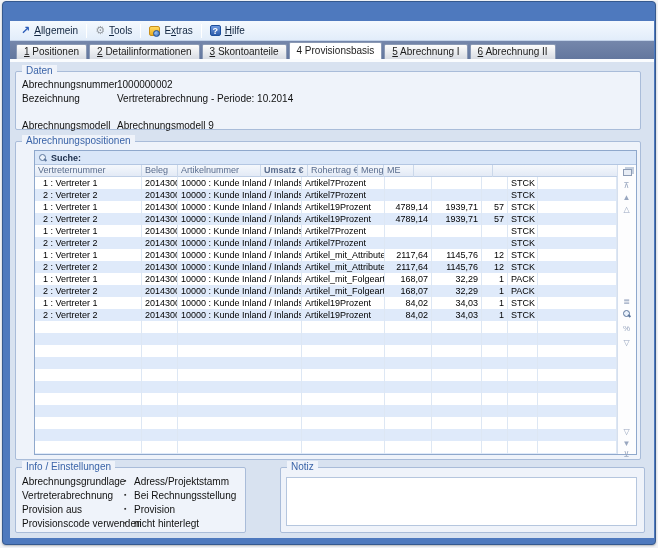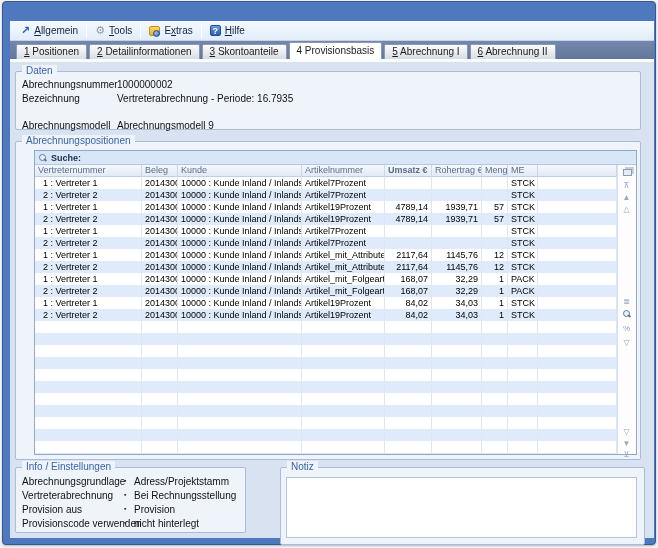--- a/index.html
+++ b/index.html
@@ -77,21 +77,21 @@
   .chooser{position:absolute;left:4px;width:9px;height:7px;border:1px solid #8d9cb5;background:#e8edf5;
     box-shadow:2px -2px 0 -0px #c3cede;}
 
   
   #group-info{left:5px;top:405px;width:231px;height:66px;}
   .info-row{position:absolute;font-size:10px;color:#111;height:12px;}
   .info-label{position:absolute;left:6px;top:0;}
   .info-bullet{position:absolute;left:108px;top:1px;font-size:7px;color:#333;}
   .info-value{position:absolute;left:118px;top:0;}
 
-  #group-notiz{left:270px;top:405px;width:365px;height:78px;}
+  #group-notiz{left:270px;top:405px;width:365px;height:66px;}
   #notiz-box{position:absolute;left:5px;top:9px;right:7px;bottom:6px;background:#fff;border:1px solid #b5c6de;}
 </style>
 </head>
 <body>
 
 <div id="frame">
 
   <div id="menubar">
       <span class="menu-item">
         <span class="mi-arrow">↗</span>
@@ -127,40 +127,39 @@
 
     <div class="group" id="group-daten">
       <span class="legend">Daten</span>
       <div id="daten-fields">
           <div class="field-row" style="top: 7px; left: 0px; right: 0px; height: 12px;">
             <span class="field-label">Abrechnungsnummer</span>
             <span class="field-value">1000000002</span>
           </div>
           <div class="field-row" style="top: 21px; left: 0px; right: 0px; height: 12px;">
             <span class="field-label">Bezeichnung</span>
-            <span class="field-value">Vertreterabrechnung - Periode: 16.7935</span>
+            <span class="field-value">Vertreterabrechnung - Periode: 10.2014</span>
           </div>
           <div class="field-row" style="top: 48px; left: 0px; right: 0px; height: 12px;">
             <span class="field-label">Abrechnungsmodell</span>
             <span class="field-value">Abrechnungsmodell 9</span>
           </div>
         </div>
     </div>
 
     <div class="group" id="group-pos">
       <span class="legend">Abrechnungspositionen</span>
       <div id="grid">
         <div id="searchbar">
           <span class="mag"></span>
           <span class="search-label">Suche:</span>
         </div>
         <div id="gheader">
             <div class="hcell" style="width: 107px;">Vertreternummer</div>
             <div class="hcell" style="width: 36px;">Beleg</div>
-            <div class="hcell" style="width: 124px;">Kunde</div>
             <div class="hcell" style="width: 83px;">Artikelnummer</div>
             <div class="hcell" style="width: 47px; font-weight: bold;">Umsatz €</div>
             <div class="hcell" style="width: 50px;">Rohertrag €</div>
             <div class="hcell" style="width: 26px;">Menge</div>
             <div class="hcell" style="width: 30px;">ME</div>
             <div class="hcell" style="width: 79px;"></div>
           </div>
         <div id="gbody">
             <div class="grow">
               <div class="gcell" style="width: 107px; padding-left: 8px;">1 : Vertreter 1</div>

